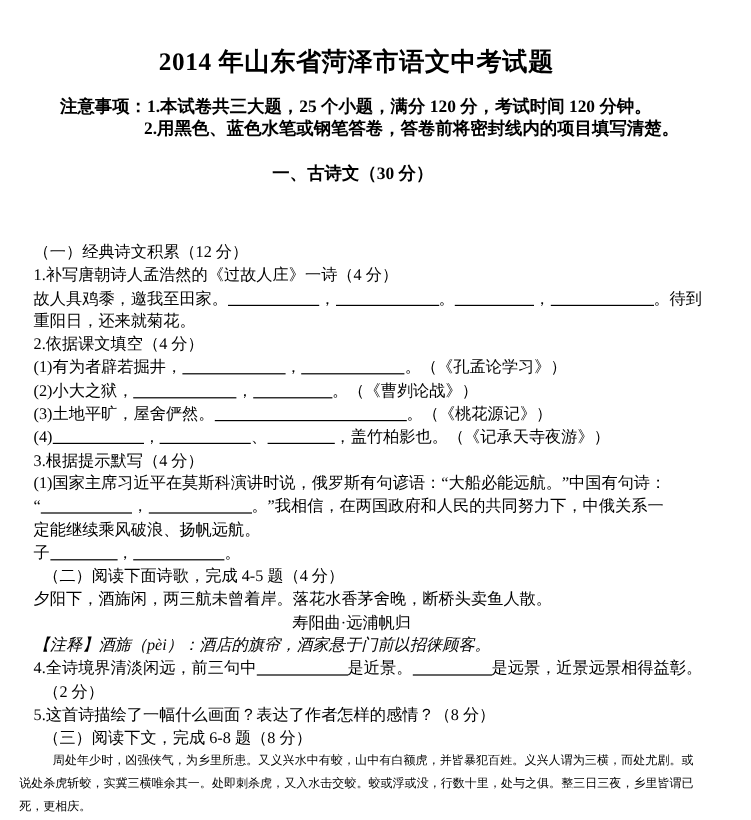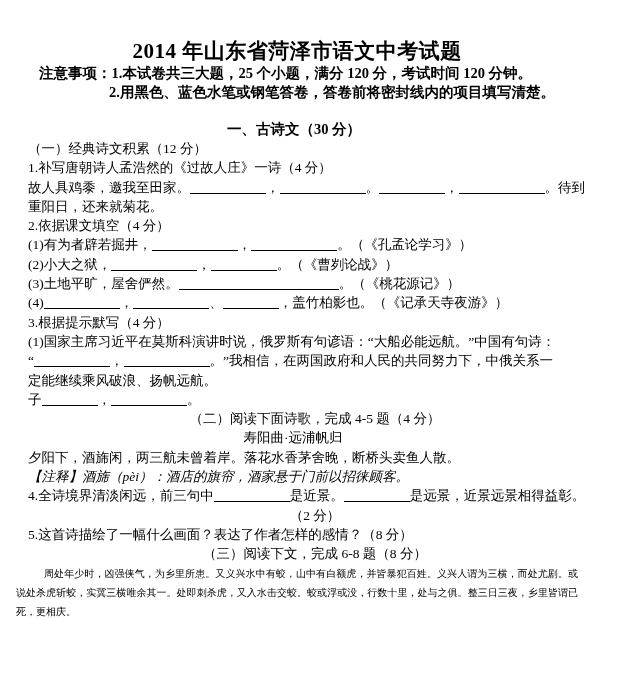--- a/index.html
+++ b/index.html
@@ -26,49 +26,50 @@
     text-align: center;
     font-size: 21px;
     font-weight: bold;
     letter-spacing: 0.5px;
     margin: 0;
     padding-top: 38px;
     line-height: 26px;
     white-space: nowrap;
   }
   .notice-block {
-    padding-left: 39px;
+    margin-top: 16px;
+    padding-left: 50px;
     font-size: 14.5px;
     font-weight: bold;
     line-height: 19px;
   }
   .notice-line-2 {
     padding-left: 70px;
   }
   .center-head {
     text-align: center;
     font-size: 14.5px;
     font-weight: bold;
     line-height: 19px;
     margin-top: 18px;
     padding-right: 6px;
   }
   .body-block {
     font-size: 13.5px;
     line-height: 19.3px;
+    margin-top: 45px;
   }
   .ln {
     padding-left: 28px;
     white-space: nowrap;
     font-size: 13.5px;
     line-height: 19.3px;
   }
   .ln-indent {
     padding-left: 36px;
-    text-align: center;
   }
   .ln-center {
     text-align: center;
     padding-left: 0;
     padding-right: 8px;
   }
   .ln-wrap {
     white-space: normal;
   }
   .para {
@@ -135,23 +136,23 @@
 
     <div class="ln"><span>“</span><span class="blank b-lg"></span><span>，</span><span class="blank b-xl"></span><span>。”我相信，在两国政府和人民的共同努力下，中俄关系一</span></div>
 
     <div class="ln">定能继续乘风破浪、扬帆远航。</div>
 
 
     <div class="ln"><span>子</span><span class="blank b-sm"></span><span>，</span><span class="blank b-lg"></span><span>。</span></div>
 
     <div class="ln ln-indent">（二）阅读下面诗歌，完成 4-5 题（4 分）</div>
 
+    <div class="ln">夕阳下，酒旆闲，两三航未曾着岸。落花水香茅舍晚，断桥头卖鱼人散。</div>
+
     <div class="ln ln-center">寿阳曲·远浦帆归</div>
-
-    <div class="ln">夕阳下，酒旆闲，两三航未曾着岸。落花水香茅舍晚，断桥头卖鱼人散。</div>
 
     <div class="ln pinyin-ann">【注释】酒旆（pèi）：酒店的旗帘，酒家悬于门前以招徕顾客。</div>
 
     <div class="ln"><span>4.全诗境界清淡闲远，前三句中</span><span class="blank b-lg"></span><span>是近景。</span><span class="blank b-md"></span><span>是远景，近景远景相得益彰。</span></div>
 
     <div class="ln ln-indent">（2 分）</div>
 
     <div class="ln">5.这首诗描绘了一幅什么画面？表达了作者怎样的感情？（8 分）</div>
 
     <div class="ln ln-indent">（三）阅读下文，完成 6-8 题（8 分）</div>

